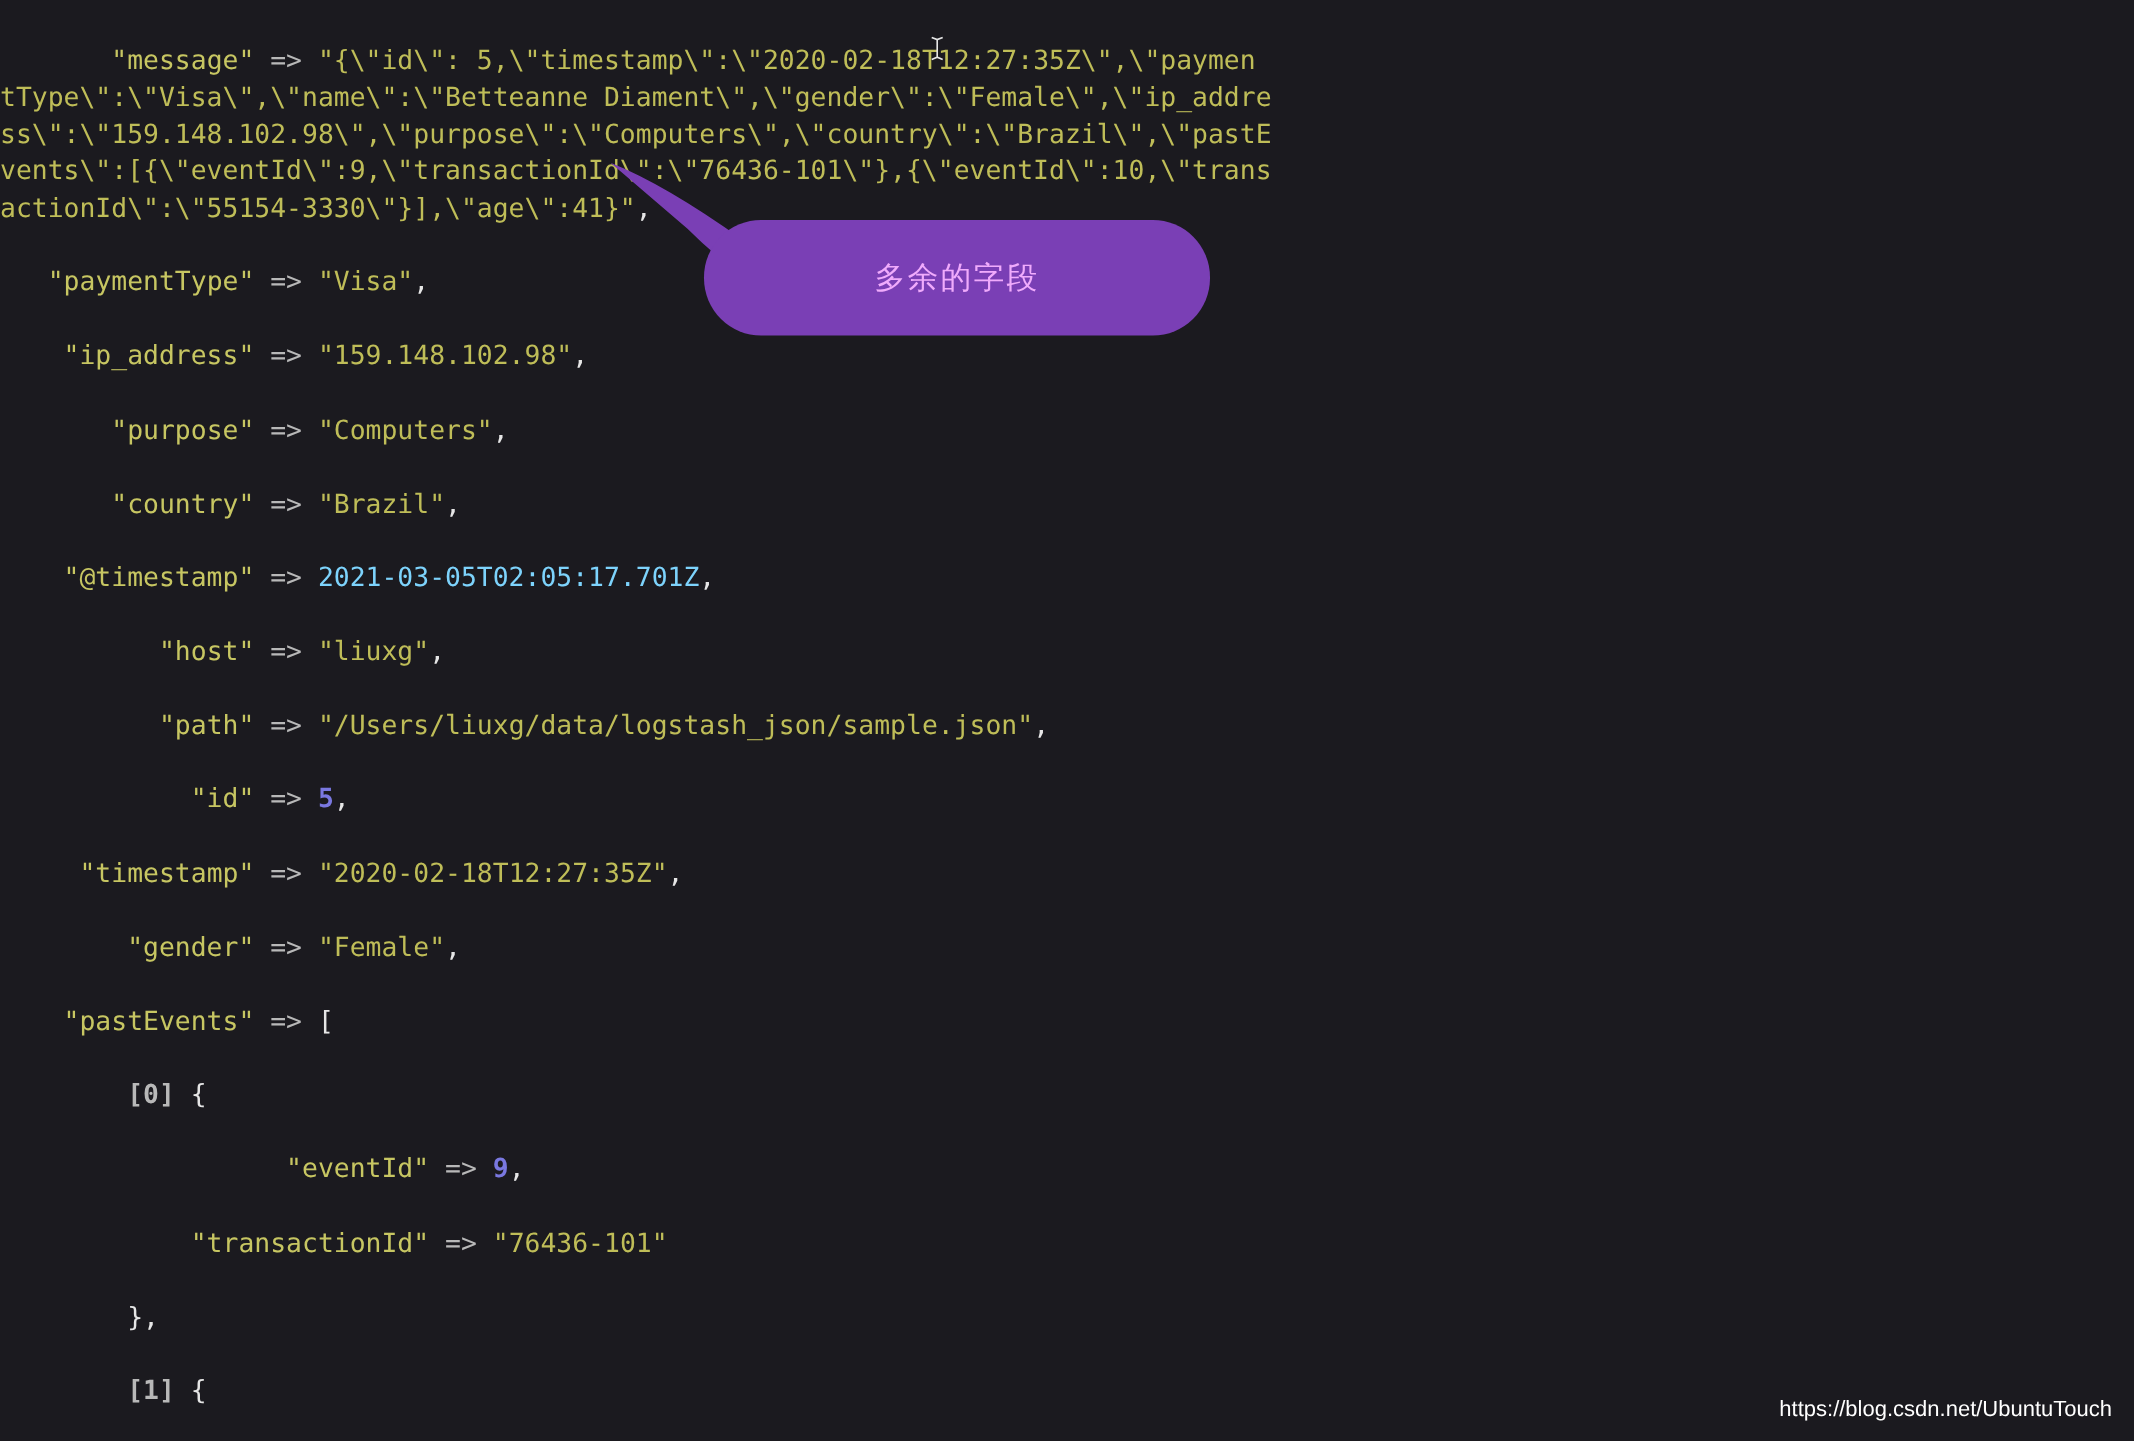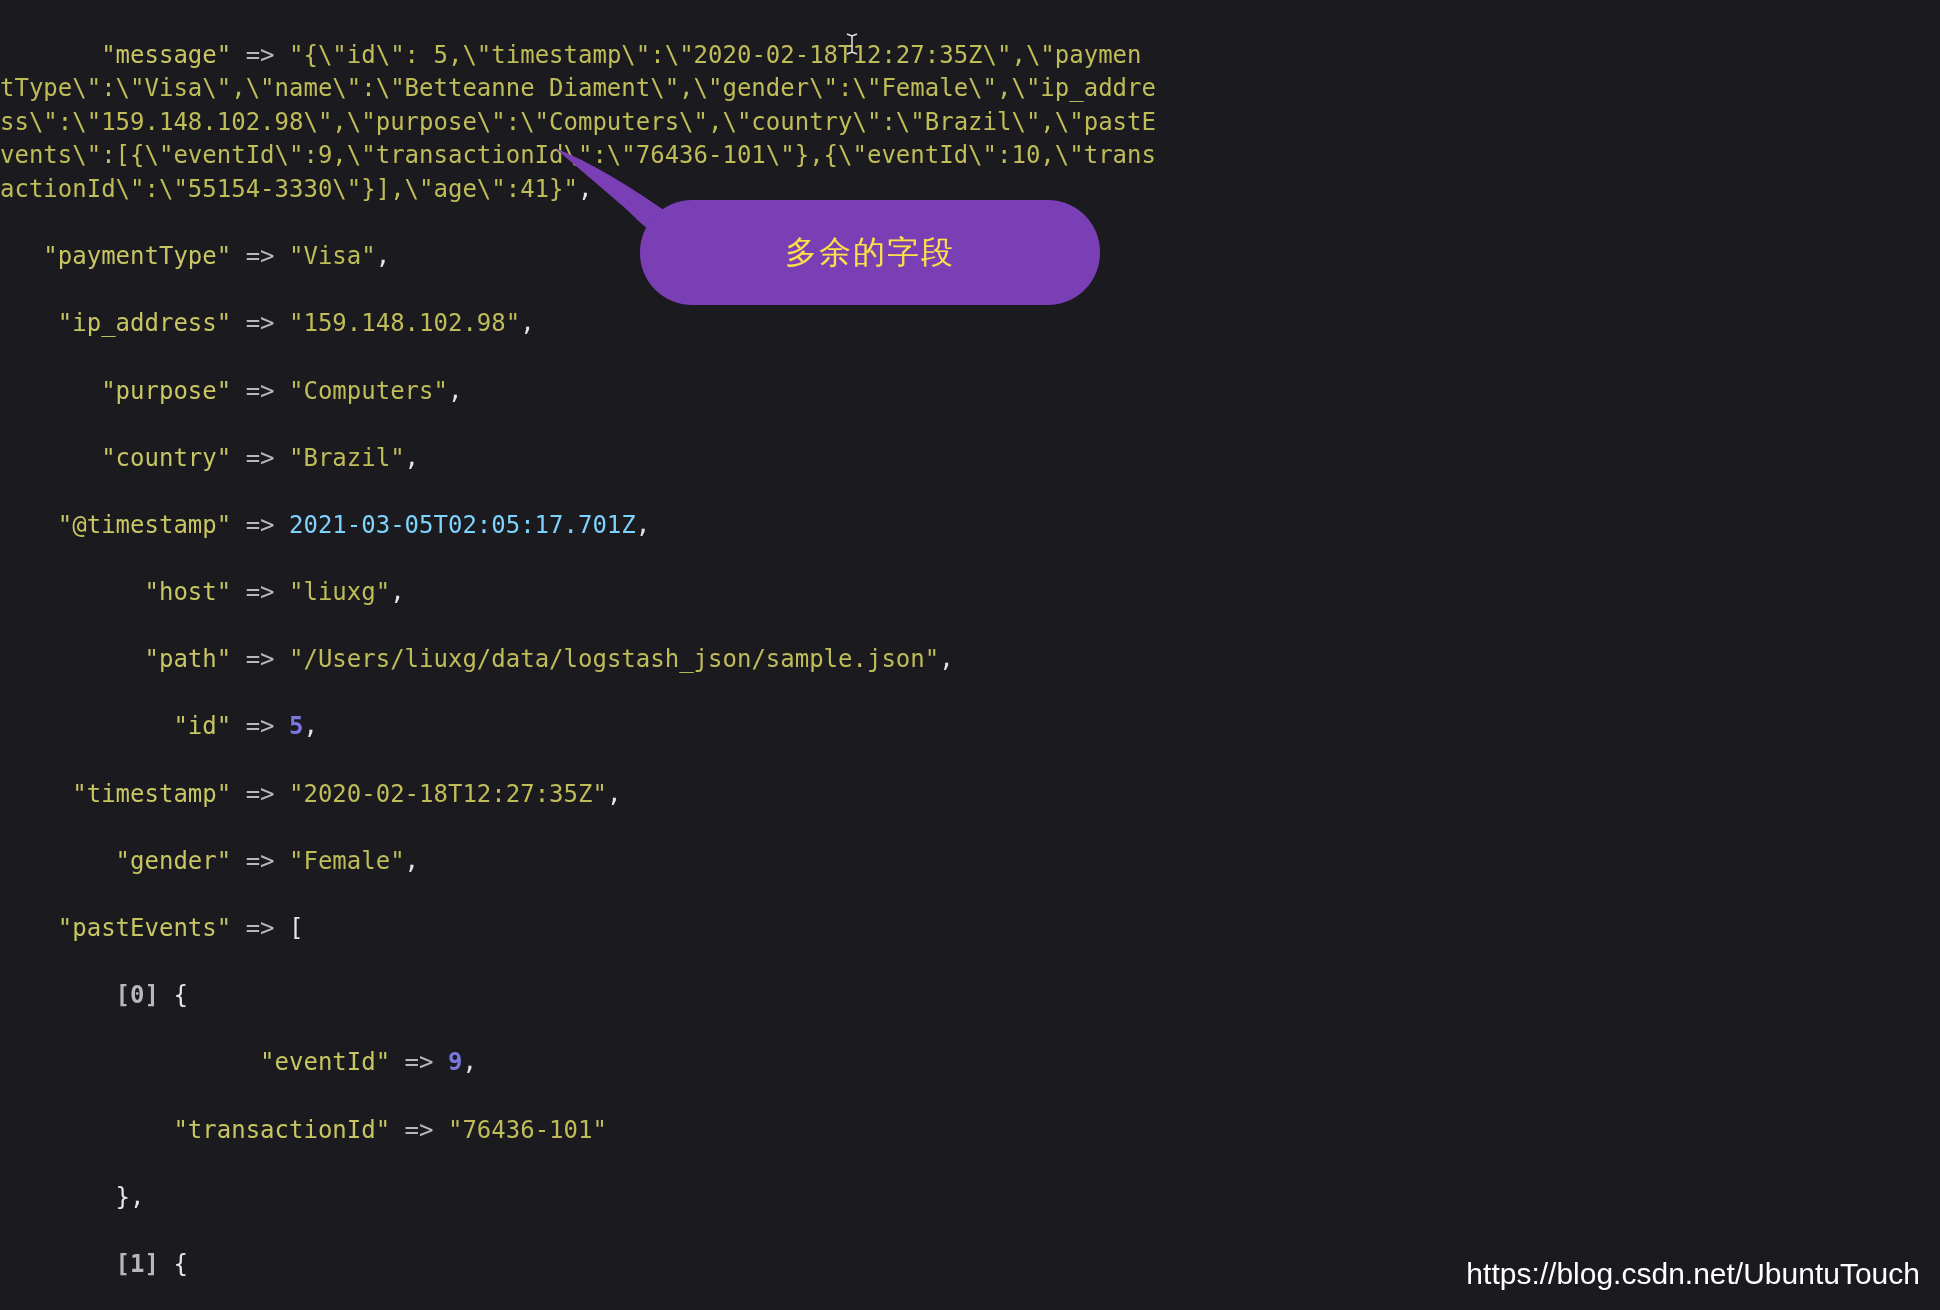--- a/index.html
+++ b/index.html
@@ -72,44 +72,44 @@
       top: 50px;
       width: 460px;
       height: 105px;
       background: #7a3fb5;
       border-radius: 52px;
       display: flex;
       align-items: center;
       justify-content: center;
     }
     .bubble-text {
-      color: #fde047;
+      color: #f0abfc;
       font-family: "PingFang SC", "Microsoft YaHei", sans-serif;
-      font-size: 32px;
+      font-size: 28px;
       letter-spacing: 2px;
     }
     .tail {
       position: absolute;
       left: -85px;
       top: -2px;
       width: 0;
       height: 0;
     }
     .tail svg {
       position: absolute;
       left: 0;
       top: 0;
     }
     .watermark {
       position: absolute;
       right: 20px;
       bottom: 15px;
       color: #ffffff;
       font-family: "Helvetica", "Arial", sans-serif;
-      font-size: 30px;
+      font-size: 20px;
     }
     .line {
       display: block;
       min-height: 33px;
     }
   </style>
 </head>
 <body>
 
 <div class="terminal">

